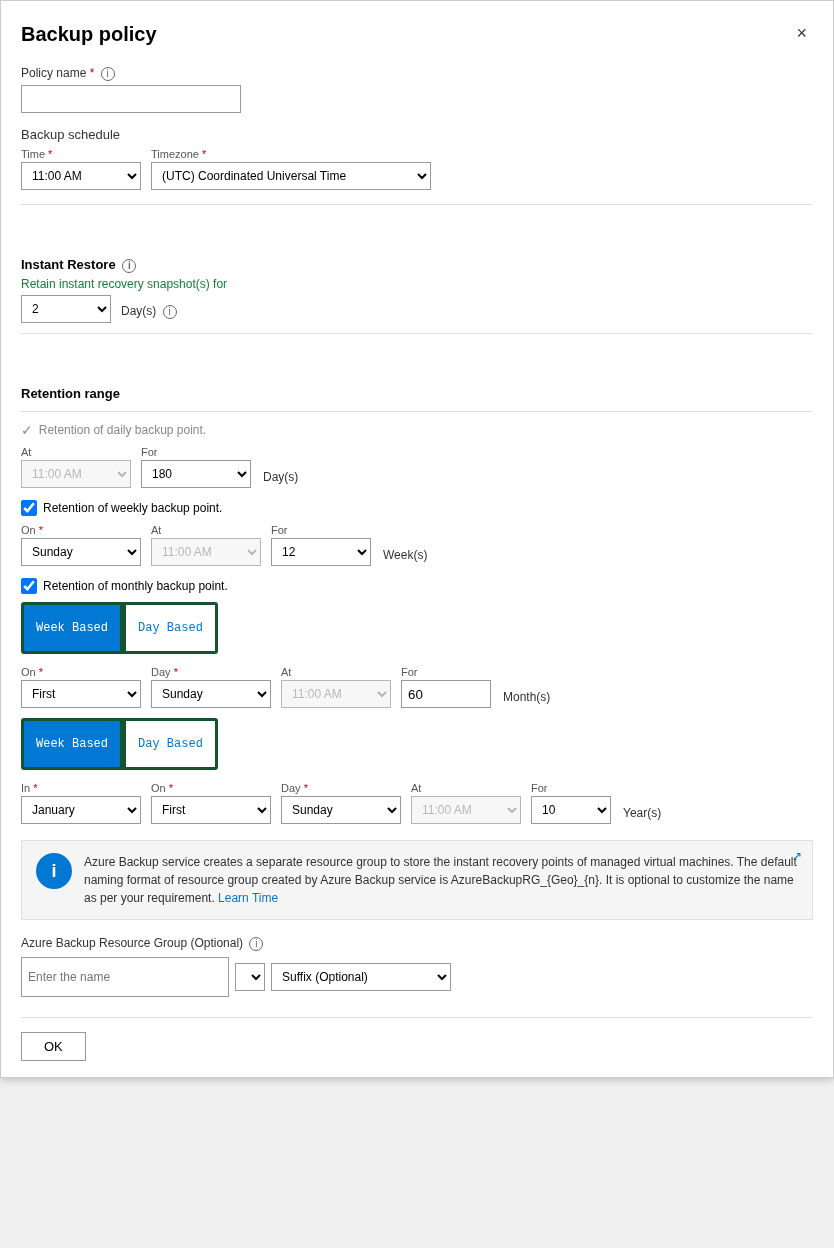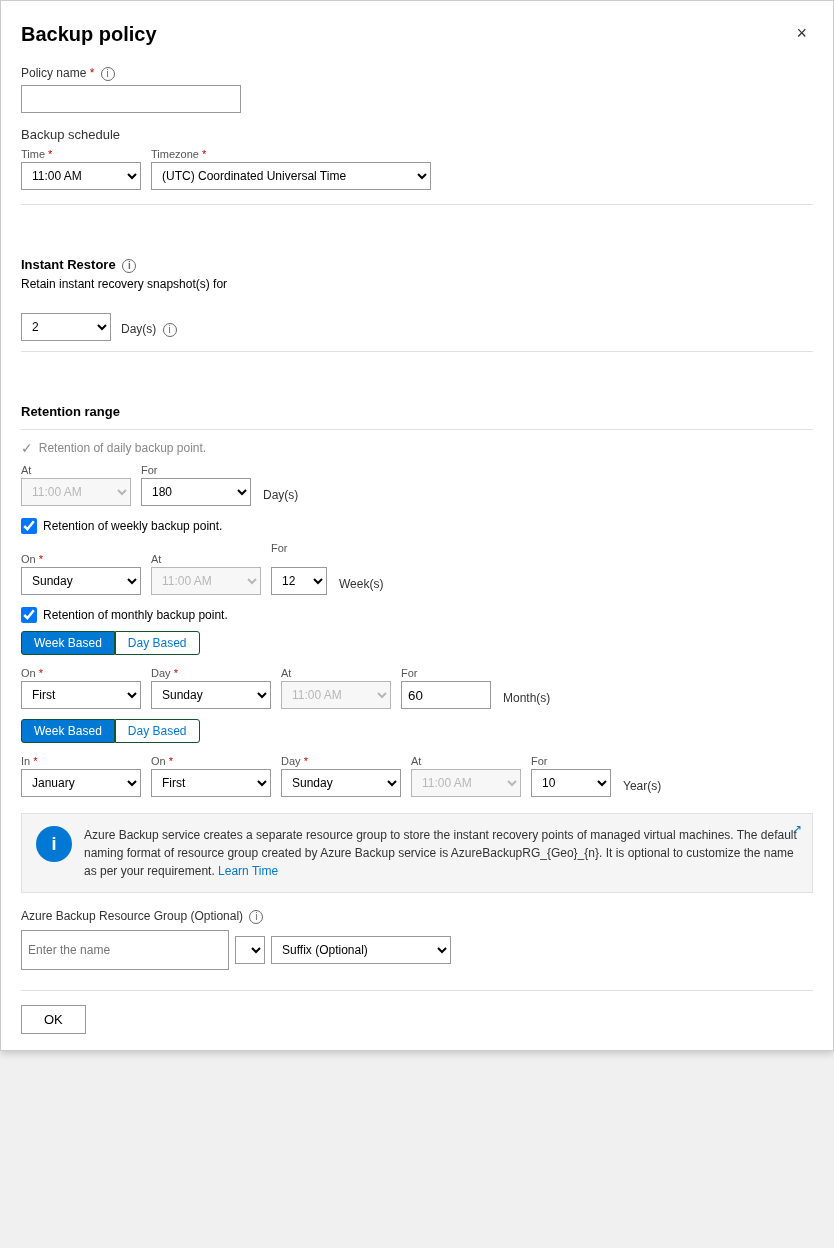--- a/index.html
+++ b/index.html
@@ -91,21 +91,21 @@
     select {
       height: 28px;
       border: 1px solid #999;
       padding: 2px 6px;
       font-size: 12px;
       background: #fff;
       cursor: pointer;
       outline: none;
     }
     .select-md { width: 120px; }
-    .select-for { width: 56px; margin-top: 11px; }
+    .select-for { width: 100px; }
     .select-time { width: 110px; background: #f5f5f5; color: #888; }
     .select-daily-for { width: 110px; }
     .instant-restore-section {
       border-top: 1px solid #e0e0e0;
       padding-top: 12px;
       margin-top: 4px;
     }
     .bold-label {
       font-weight: 700;
       font-size: 13px;
@@ -137,26 +137,27 @@
     }
     .checkmark-icon {
       color: #888;
       font-size: 14px;
     }
     .tab-group {
       display: flex;
       margin-bottom: 12px;
     }
     .tab-btn {
-      padding: 4px 12px;
-      border: 1px solid #14532d;
+      padding: 16px 12px;
+      border: 3px solid #14532d;
       font-size: 12px;
       cursor: pointer;
       background: #fff;
       color: #0078d4;
+      font-family: Liberation Mono, monospace;
     }
     .tab-btn.active {
       background: #0078d4;
       color: #fff;
     }
     .tab-btn:first-child {
       border-radius: 3px 0 0 3px;
     }
     .tab-btn:last-child {
       border-radius: 0 3px 3px 0;
@@ -286,21 +287,21 @@
         </select>
       </div>
     </div>
   </div>
 
   <div class="instant-restore-section">
     <div class="bold-label">
       <span>Instant Restore</span>
       <span class="info-icon">i</span>
     </div>
-    <div style="margin-bottom:22px; font-size:12px; color:#000000;">Retain instant recovery snapshot(s) for</div>
+    <div style="margin-bottom:4px; font-size:12px; color:#15803d;">Retain instant recovery snapshot(s) for</div>
     <div class="row">
       <select style="width:90px;">
         <option>2</option>
         <option>1</option>
         <option>3</option>
         <option>4</option>
         <option>5</option>
       </select>
       <span style="font-size:12px; color:#333; margin-bottom:4px;">
         <span>Day(s)</span>

